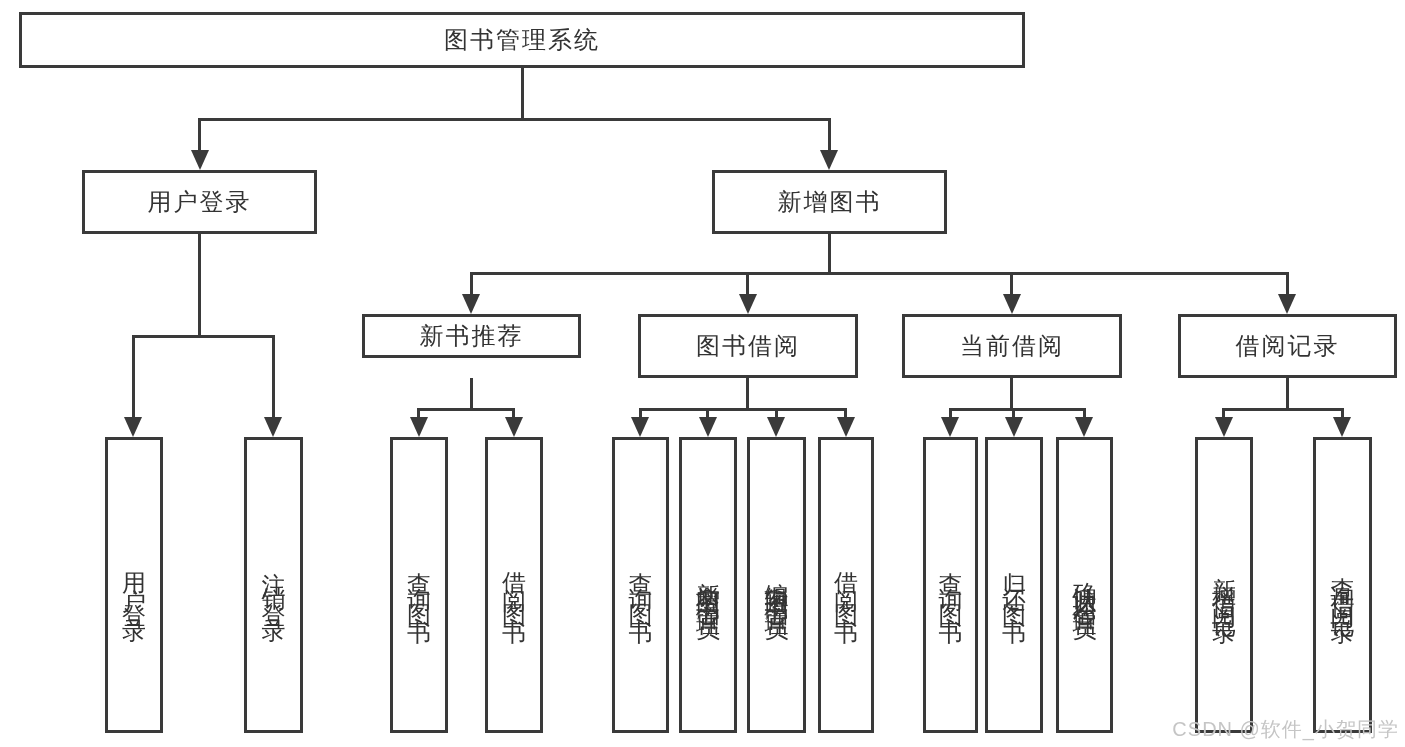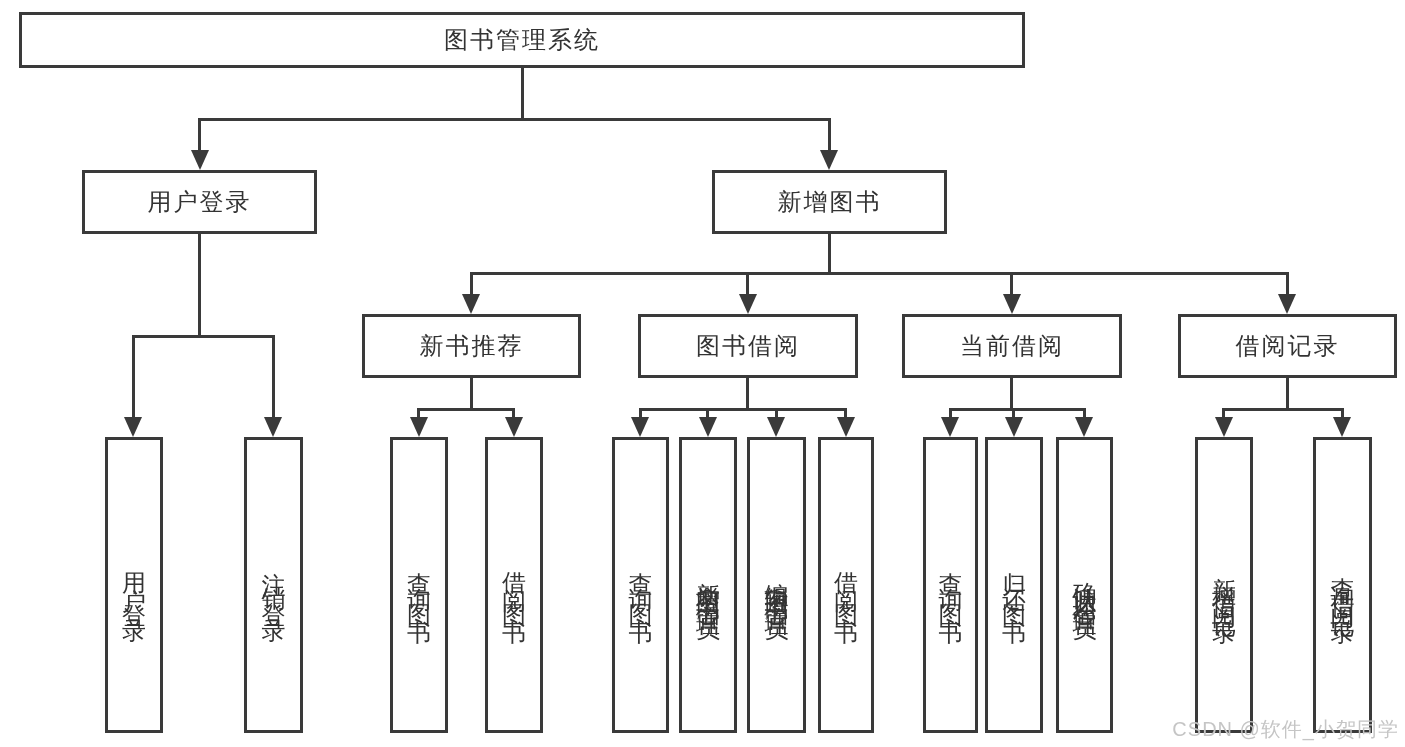--- a/index.html
+++ b/index.html
@@ -89,21 +89,21 @@
   <div class="hline" style="left:470px; top:272px; width:818px;"></div>
   <div class="vline" style="left:470px; top:272px; height:24px;"></div>
   <div class="arrow" style="left:462px; top:294px;"></div>
   <div class="vline" style="left:746px; top:272px; height:24px;"></div>
   <div class="arrow" style="left:739px; top:294px;"></div>
   <div class="vline" style="left:1010px; top:272px; height:24px;"></div>
   <div class="arrow" style="left:1003px; top:294px;"></div>
   <div class="vline" style="left:1286px; top:272px; height:24px;"></div>
   <div class="arrow" style="left:1278px; top:294px;"></div>
 
-  <div class="box" style="left:362px; top:314px; width:219px; height:64px;">新书推荐</div>
+  <div class="box" style="left:362px; top:314px; width:219px; height:44px;">新书推荐</div>
   <div class="box" style="left:638px; top:314px; width:220px; height:64px;">图书借阅</div>
   <div class="box" style="left:902px; top:314px; width:220px; height:64px;">当前借阅</div>
   <div class="box" style="left:1178px; top:314px; width:219px; height:64px;">借阅记录</div>
 
   <div class="vline" style="left:470px; top:378px; height:30px;"></div>
   <div class="hline" style="left:417px; top:408px; width:98px;"></div>
   <div class="vline" style="left:417px; top:408px; height:11px;"></div>
   <div class="arrow" style="left:410px; top:417px;"></div>
   <div class="vline" style="left:512px; top:408px; height:11px;"></div>
   <div class="arrow" style="left:505px; top:417px;"></div>

